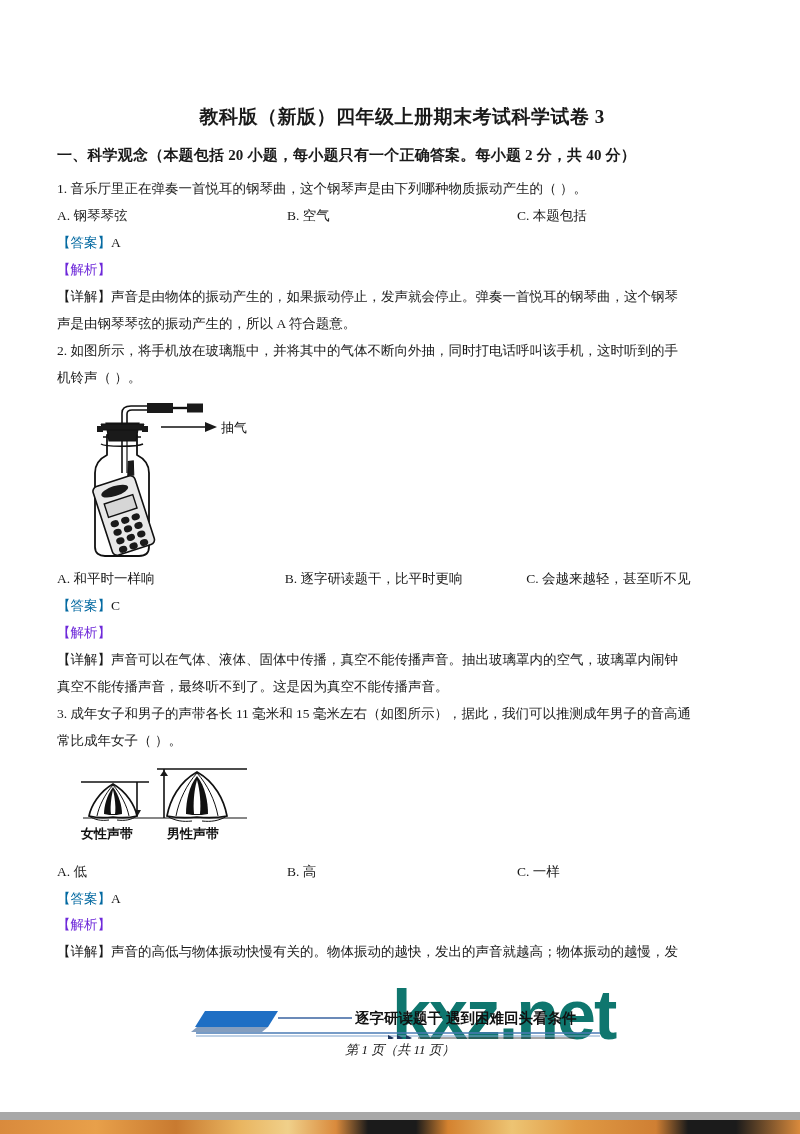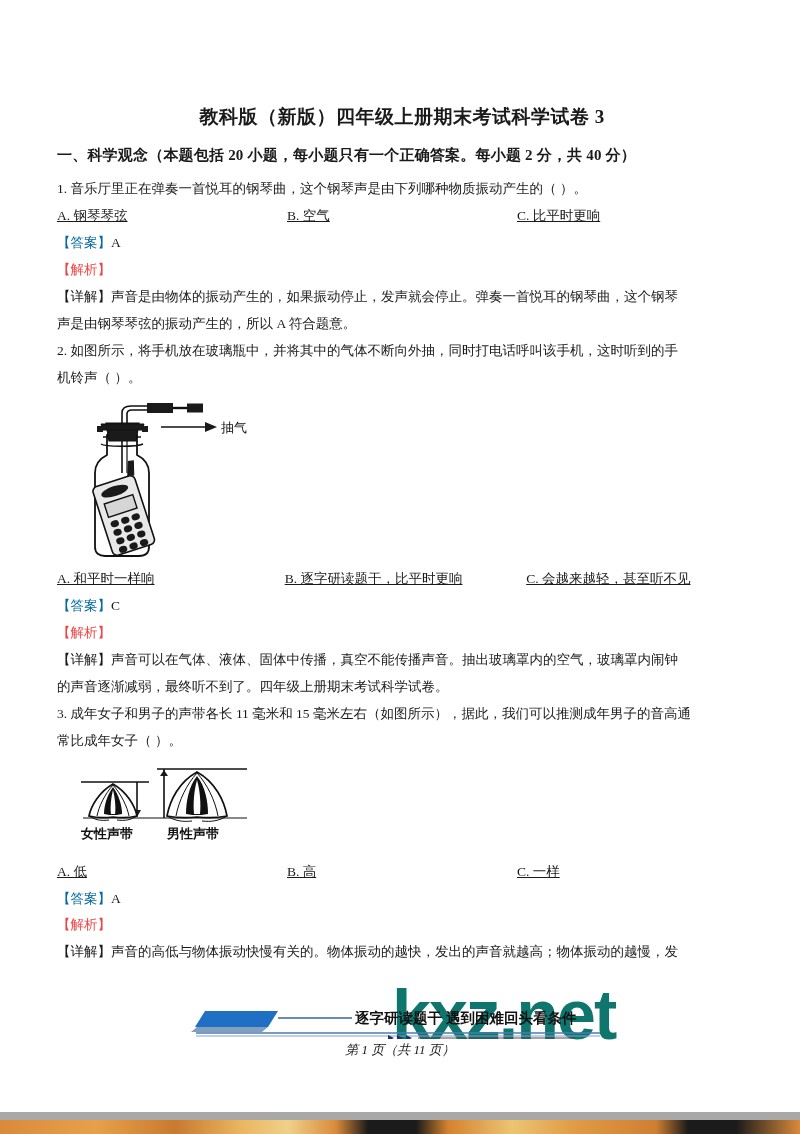--- a/index.html
+++ b/index.html
@@ -83,32 +83,32 @@
   }
 
   .q-stem { margin: 0 0 2px 0; text-align: justify; }
   .detail-line { margin: 0 0 2px 0; text-align: justify; }
 
   
   .opts-row {
     display: flex;
     margin: 0 0 2px 0;
   }
-  .opts-row .opt { white-space: nowrap; text-decoration: underline; }
+  .opts-row .opt { white-space: nowrap; }
   .opts-row.cols-even .opt { width: 33.33%; }
   .opts-row.cols-q2 .opt:nth-child(1) { width: 33%; }
   .opts-row.cols-q2 .opt:nth-child(2) { width: 35%; }
   .opts-row.cols-q2 .opt:nth-child(3) { width: 32%; }
 
   
   .tag-blue {
     color: #0369a1;
   }
   .tag-blue.pale {
-    color: #ef4444;
+    color: #6d28d9;
   }
   .ans-line, .ana-line { margin: 0 0 2px 0; }
   .ans-val { color: #1a1a1a; }
 
   
   .figure {
     position: relative;
     z-index: 2;
   }
   #fig-pump { margin: 10px 0 6px 8px; height: 160px; }
@@ -169,21 +169,21 @@
 
     <div class="doc-title">教科版（新版）四年级上册期末考试科学试卷 3</div>
 
     <div class="section-head">一、科学观念（本题包括 20 小题，每小题只有一个正确答案。每小题 2 分，共 40 分）</div>
 
     <div class="q-stem">1. 音乐厅里正在弹奏一首悦耳的钢琴曲，这个钢琴声是由下列哪种物质振动产生的（      ）。</div>
 
     <div class="opts-row cols-even">
       <span class="opt">A. 钢琴琴弦</span>
       <span class="opt">B. 空气</span>
-      <span class="opt">C. 比平时更响</span>
+      <span class="opt">C. 本题包括</span>
     </div>
 
     <div class="ans-line">
       <span class="tag-blue">【答案】</span><span class="ans-val">A</span>
     </div>
 
     <div class="ana-line">
       <span class="tag-blue pale">【解析】</span>
     </div>
 
@@ -274,21 +274,21 @@
       <span class="tag-blue">【答案】</span><span class="ans-val">C</span>
     </div>
 
     <div class="ana-line">
       <span class="tag-blue pale">【解析】</span>
     </div>
 
     <div class="detail-line">
       <span>【详解】</span><span>声音可以在气体、液体、固体中传播，真空不能传播声音。抽出玻璃罩内的空气，玻璃罩内闹钟</span>
     </div>
-    <div class="detail-line">的声音逐渐减弱，最终听不到了。四年级上册期末考试科学试卷。</div>
+    <div class="detail-line">真空不能传播声音，最终听不到了。这是因为真空不能传播声音。</div>
 
     <div class="q-stem">3. 成年女子和男子的声带各长 11 毫米和 15 毫米左右（如图所示），据此，我们可以推测成年男子的音高通</div>
     <div class="q-stem">常比成年女子（      ）。</div>
 
     <div class="figure" id="fig-cords">
       <svg width="185" height="92" viewBox="0 0 185 92" xmlns="http://www.w3.org/2000/svg">
 
         <g stroke="#111" stroke-width="1.6" fill="none">
           <path d="M10 16 L78 16"></path>
           <path d="M66 16 L66 50"></path>

